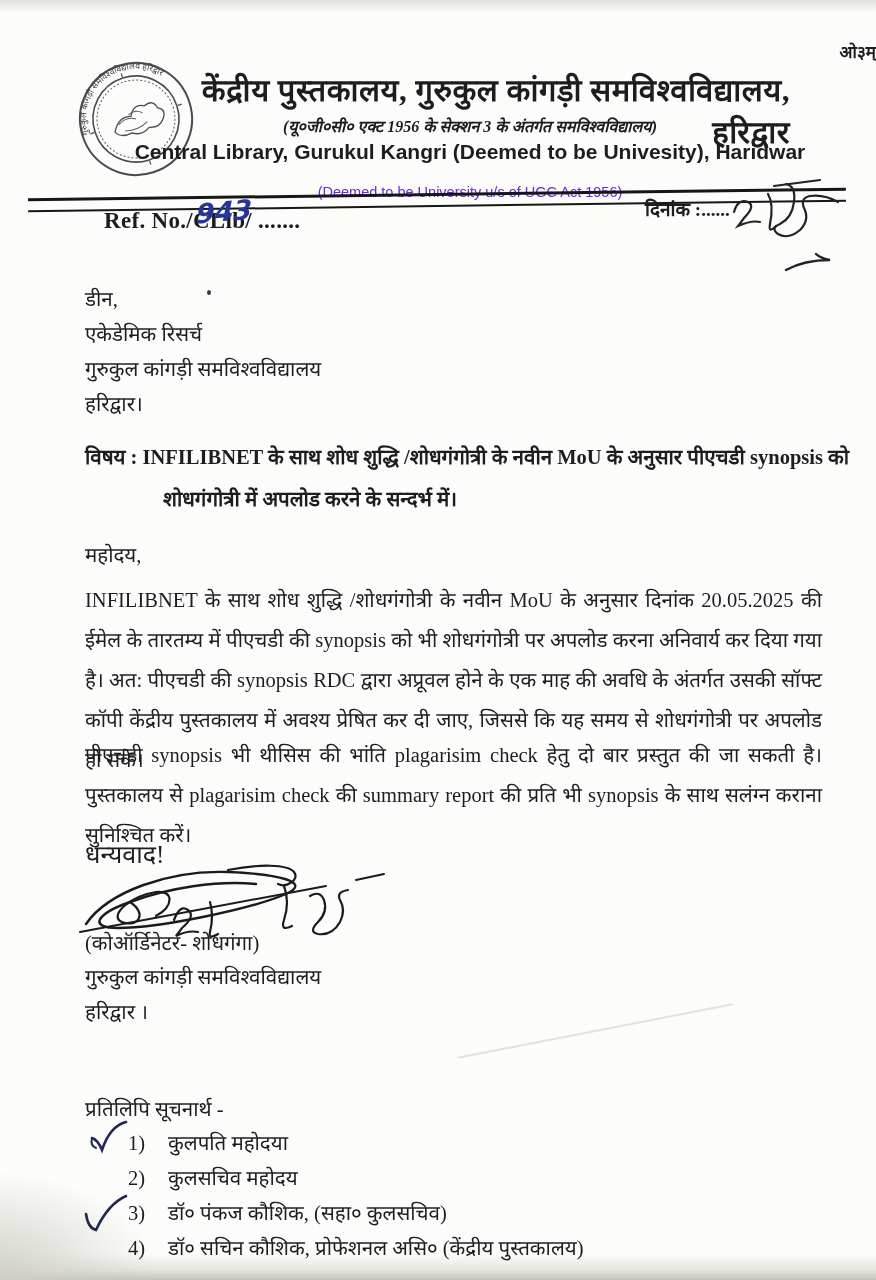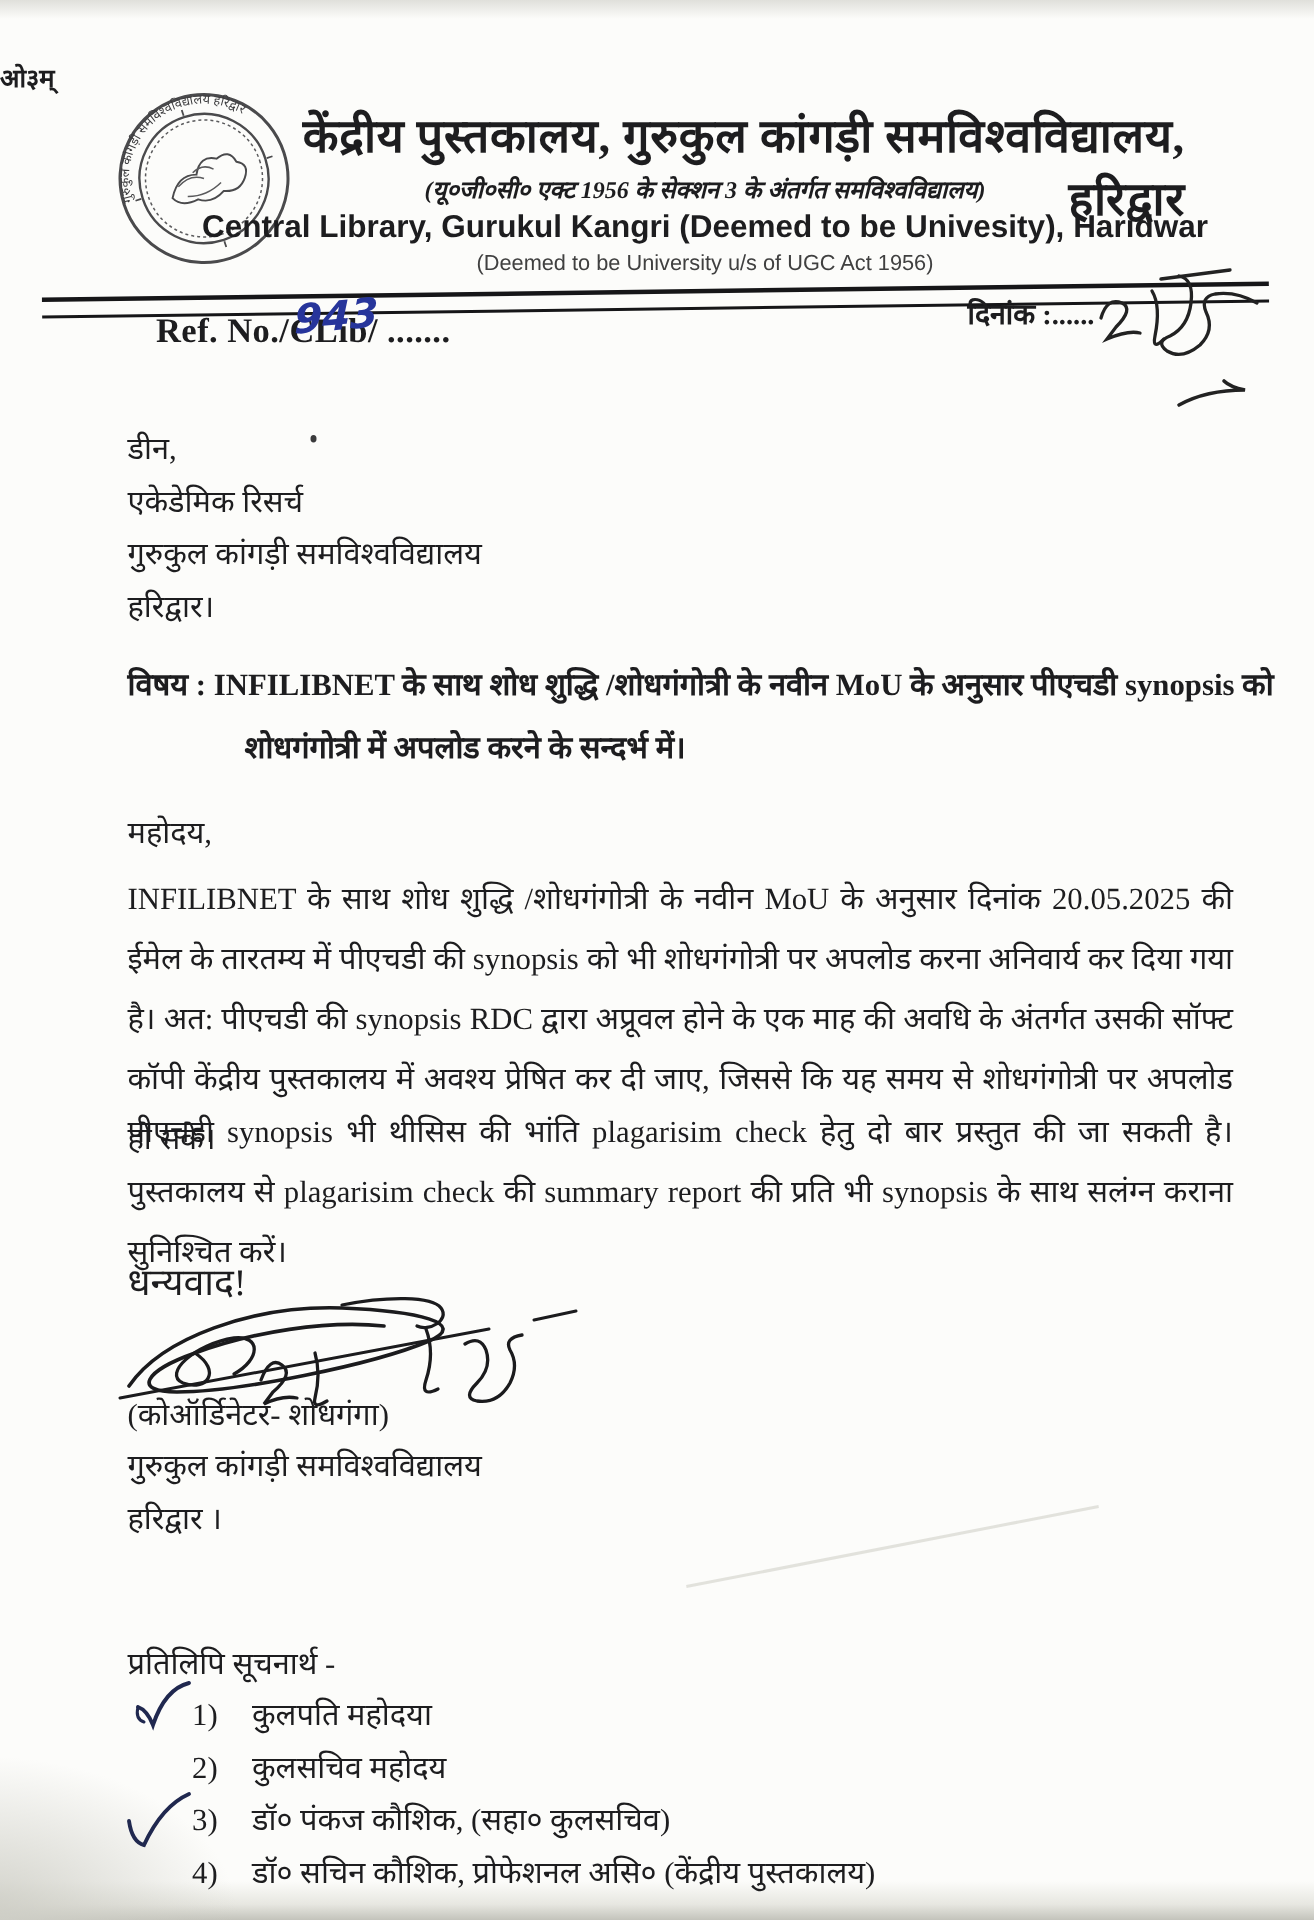--- a/index.html
+++ b/index.html
@@ -14,28 +14,28 @@
   .edge-bottom{position:absolute;bottom:0;left:0;width:100%;height:26px;
     background:linear-gradient(0deg,#b9b9b0 0%,#e3e3dc 40%,rgba(252,252,250,0) 100%);opacity:.85;}
   .corner-shade{position:absolute;left:-30px;bottom:-10px;width:190px;height:120px;
     background:radial-gradient(ellipse at 10% 90%,#cfcfc7 0%,rgba(252,252,250,0) 70%);}
   .crease{position:absolute;left:455px;top:1030px;width:280px;height:2px;
     background:#dbdbd4;transform:rotate(-11deg);opacity:.8;}
 
   .abs{position:absolute;}
   .hi{font-family:"Liberation Serif","DejaVu Serif",serif;}
 
-  .om{top:40px;left:0;width:876px;text-align:left;font-size:17px;font-weight:bold;}
+  .om{top:40px;left:0;width:876px;text-align:right;font-size:17px;font-weight:bold;}
   .title-hi{top:68px;left:150px;width:640px;text-align:right;
     font-size:31px;font-weight:bold;letter-spacing:.5px;}
   .subtitle-hi{top:115px;left:150px;width:640px;text-align:center;font-size:16px;font-weight:bold;font-style:italic;}
   .title-en{top:140px;left:120px;width:700px;text-align:center;font-size:21px;font-weight:600;
     font-family:"Liberation Sans","DejaVu Sans",sans-serif;}
-  .subtitle-en{top:168px;left:120px;width:700px;text-align:center;font-size:14.5px;
-    font-family:"Liberation Sans","DejaVu Sans",sans-serif;color:#404040;}
+  .subtitle-en{top:184px;left:120px;width:700px;text-align:center;font-size:14.5px;
+    font-family:"Liberation Sans","DejaVu Sans",sans-serif;color:#6d28d9;}
 
   .rule{top:193px;left:28px;width:818px;height:9px;
     border-top:3.5px solid #161618;border-bottom:2.5px solid #161618;
     transform:rotate(-0.75deg);}
 
   .refline{top:208px;left:104px;font-size:23px;font-weight:bold;letter-spacing:.3px;}
   .ref-num{top:196px;left:196px;font-size:27px;color:#27359b;
     transform:rotate(-5deg) skewX(-6deg);font-style:italic;font-weight:bold;
     font-family:"DejaVu Sans",sans-serif;}
   .dateline{top:196px;left:645px;font-size:19px;font-weight:bold;}

